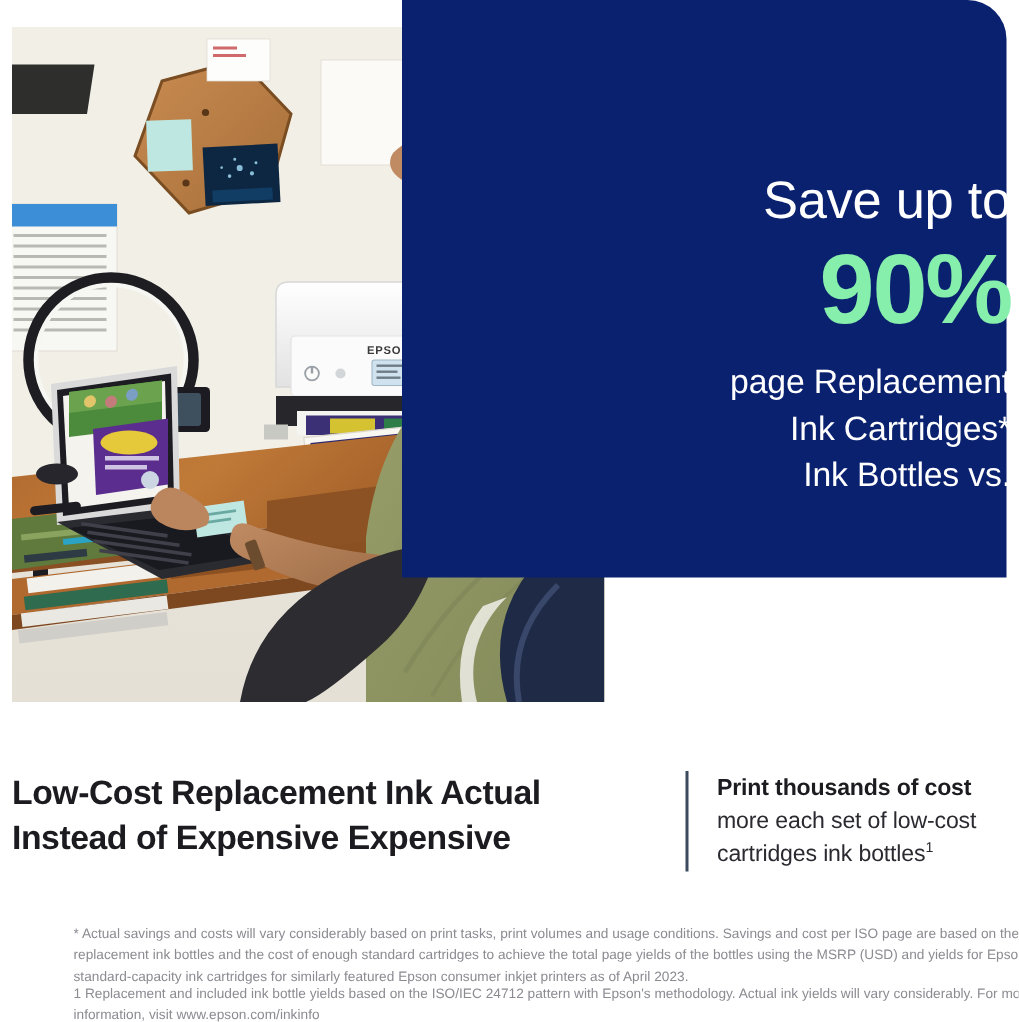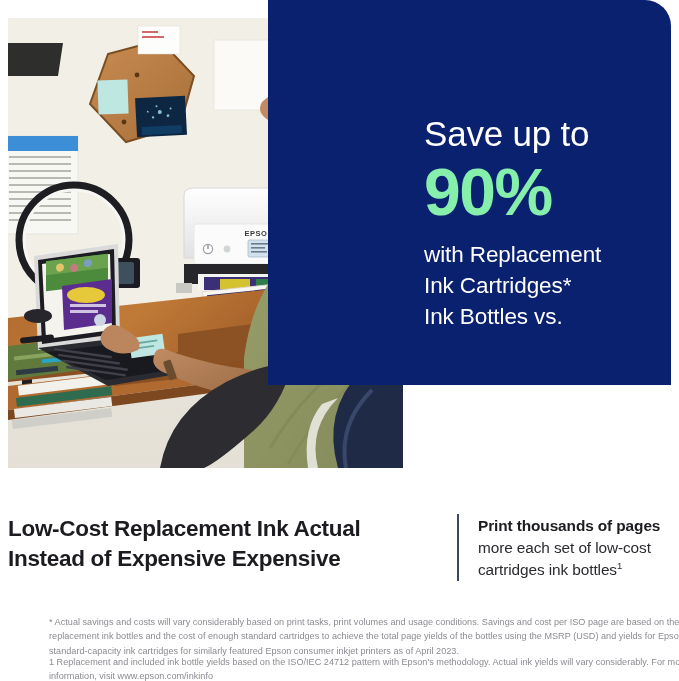--- a/index.html
+++ b/index.html
@@ -10,20 +10,21 @@
     overflow: hidden;
   }
   #stage { position: relative; width: 679px; height: 681px; background:#fff; }
 
   
   .blue-panel{
     position:absolute; left:268px; top:0; width:403px; height:385px;
     background:#0a2170;
     border-top-right-radius:26px;
     z-index:3;
+    text-align:right;
   }
   .blue-copy{ position:absolute; left:156px; top:116px; width:250px; }
   .save-line{
     color:#fff; font-size:35px; font-weight:300; line-height:1.0;
     letter-spacing:-0.2px; white-space:nowrap;
   }
   .pct{
     color:#86efac; font-size:66px; font-weight:700; line-height:1.02;
     letter-spacing:-1.5px; margin-top:8px; white-space:nowrap;
   }
@@ -312,36 +313,36 @@
 
       <path d="M152 450 q10 -56 66 -86 q44 -22 66 -16 q-12 42 -40 66 q-34 30 -48 36 z" fill="#2d2c30"></path>
     </svg>
   </div>
 
   <div class="blue-panel">
     <div class="blue-copy">
       <div class="save-line">Save up to</div>
       <div class="pct">90%</div>
       <div class="blue-sub">
-        <div>with Replacement</div>
+        <div>page Replacement</div>
         <div>Ink Cartridges*</div>
         <div>Ink Bottles vs.</div>
       </div>
     </div>
   </div>
 
   <div class="headline">
     <div>Low-Cost Replacement Ink Actual</div>
     <div>Instead of Expensive Expensive</div>
   </div>
 
   <div class="divider"></div>
 
   <div class="subblock">
-    <div class="sub-head">Print thousands of pages</div>
+    <div class="sub-head">Print thousands of cost</div>
     <div class="sub-body">more each set of low-cost</div>
     <div class="sub-body"><span>cartridges ink bottles</span><span class="sup">1</span></div>
   </div>
 
   <div class="fine fine1">* Actual savings and costs will vary considerably based on print tasks, print volumes and usage conditions. Savings and cost per ISO page are based on the cost of replacement ink bottles and the cost of enough standard cartridges to achieve the total page yields of the bottles using the MSRP (USD) and yields for Epson® standard-capacity ink cartridges for similarly featured Epson consumer inkjet printers as of April 2023.</div>
   <div class="fine fine2">1 Replacement and included ink bottle yields based on the ISO/IEC 24712 pattern with Epson's methodology. Actual ink yields will vary considerably. For more information, visit www.epson.com/inkinfo</div>
 
 </div>
 
 </body></html>

